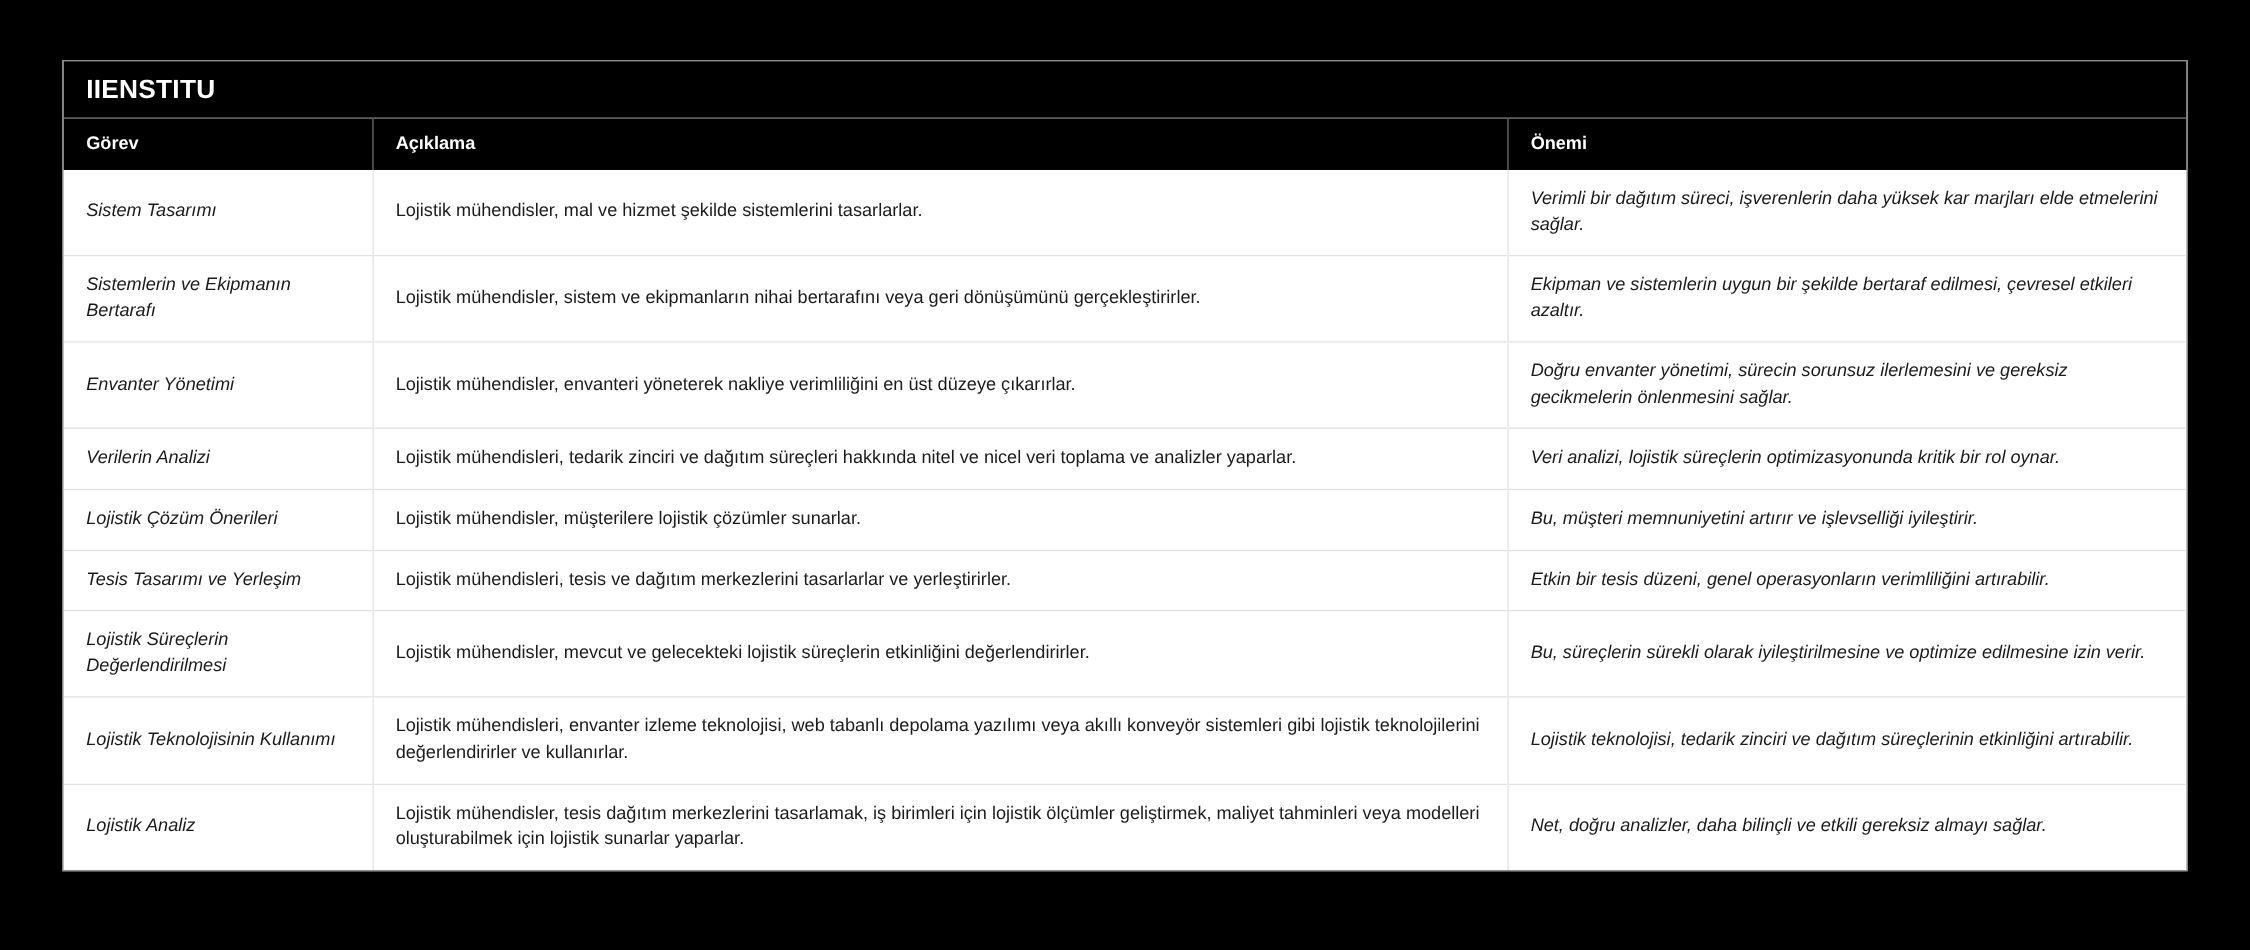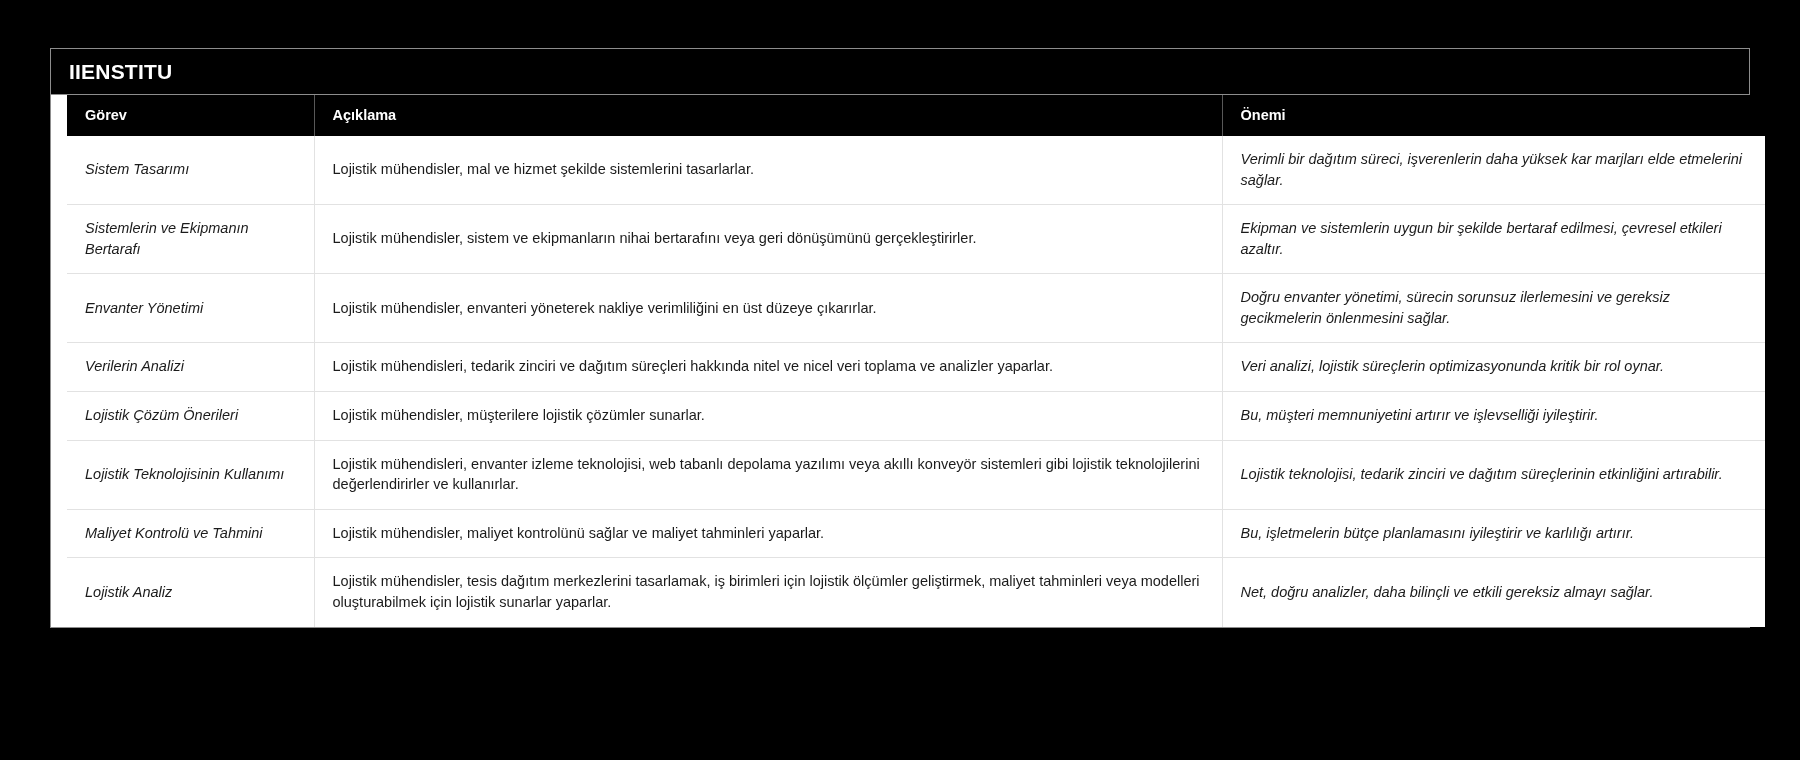--- a/index.html
+++ b/index.html
@@ -50,21 +50,20 @@
     font-weight: bold;
     letter-spacing: 0.2px;
     line-height: 1;
   }
 
   
   table.data-table {
     width: 100%;
     border-collapse: collapse;
     table-layout: fixed;
-    margin-left: 16px;
   }
 
   table.data-table thead th {
     background: #000000;
     color: #ffffff;
     font-size: 14.5px;
     font-weight: bold;
     text-align: left;
     padding: 12px 18px 13px 18px;
     border-right: 1px solid #585858;
@@ -151,33 +150,38 @@
           <td>Lojistik mühendisleri, tedarik zinciri ve dağıtım süreçleri hakkında nitel ve nicel veri toplama ve analizler yaparlar.</td>
           <td>Veri analizi, lojistik süreçlerin optimizasyonunda kritik bir rol oynar.</td>
         </tr>
 
         <tr>
           <td class="cell-task">Lojistik Çözüm Önerileri</td>
           <td>Lojistik mühendisler, müşterilere lojistik çözümler sunarlar.</td>
           <td>Bu, müşteri memnuniyetini artırır ve işlevselliği iyileştirir.</td>
         </tr>
 
+        <tr>
+          <td class="cell-task">Tesis Tasarımı ve Yerleşim</td>
+          <td>Lojistik mühendisleri, tesis ve dağıtım merkezlerini tasarlarlar ve yerleştirirler.</td>
+          <td>Etkin bir tesis düzeni, genel operasyonların verimliliğini artırabilir.</td>
+        </tr>
 
+        <tr>
+          <td class="cell-task">Lojistik Süreçlerin Değerlendirilmesi</td>
+          <td>Lojistik mühendisler, mevcut ve gelecekteki lojistik süreçlerin etkinliğini değerlendirirler.</td>
+          <td>Bu, süreçlerin sürekli olarak iyileştirilmesine ve optimize edilmesine izin verir.</td>
+        </tr>
 
         <tr>
           <td class="cell-task">Lojistik Teknolojisinin Kullanımı</td>
           <td>Lojistik mühendisleri, envanter izleme teknolojisi, web tabanlı depolama yazılımı veya akıllı konveyör sistemleri gibi lojistik teknolojilerini değerlendirirler ve kullanırlar.</td>
           <td>Lojistik teknolojisi, tedarik zinciri ve dağıtım süreçlerinin etkinliğini artırabilir.</td>
         </tr>
 
-        <tr>
-          <td class="cell-task">Maliyet Kontrolü ve Tahmini</td>
-          <td>Lojistik mühendisler, maliyet kontrolünü sağlar ve maliyet tahminleri yaparlar.</td>
-          <td>Bu, işletmelerin bütçe planlamasını iyileştirir ve karlılığı artırır.</td>
-        </tr>
 
         <tr>
           <td class="cell-task">Lojistik Analiz</td>
           <td>Lojistik mühendisler, tesis dağıtım merkezlerini tasarlamak, iş birimleri için lojistik ölçümler geliştirmek, maliyet tahminleri veya modelleri oluşturabilmek için lojistik sunarlar yaparlar.</td>
           <td>Net, doğru analizler, daha bilinçli ve etkili gereksiz almayı sağlar.</td>
         </tr>
 
       </tbody>
     </table>
 

